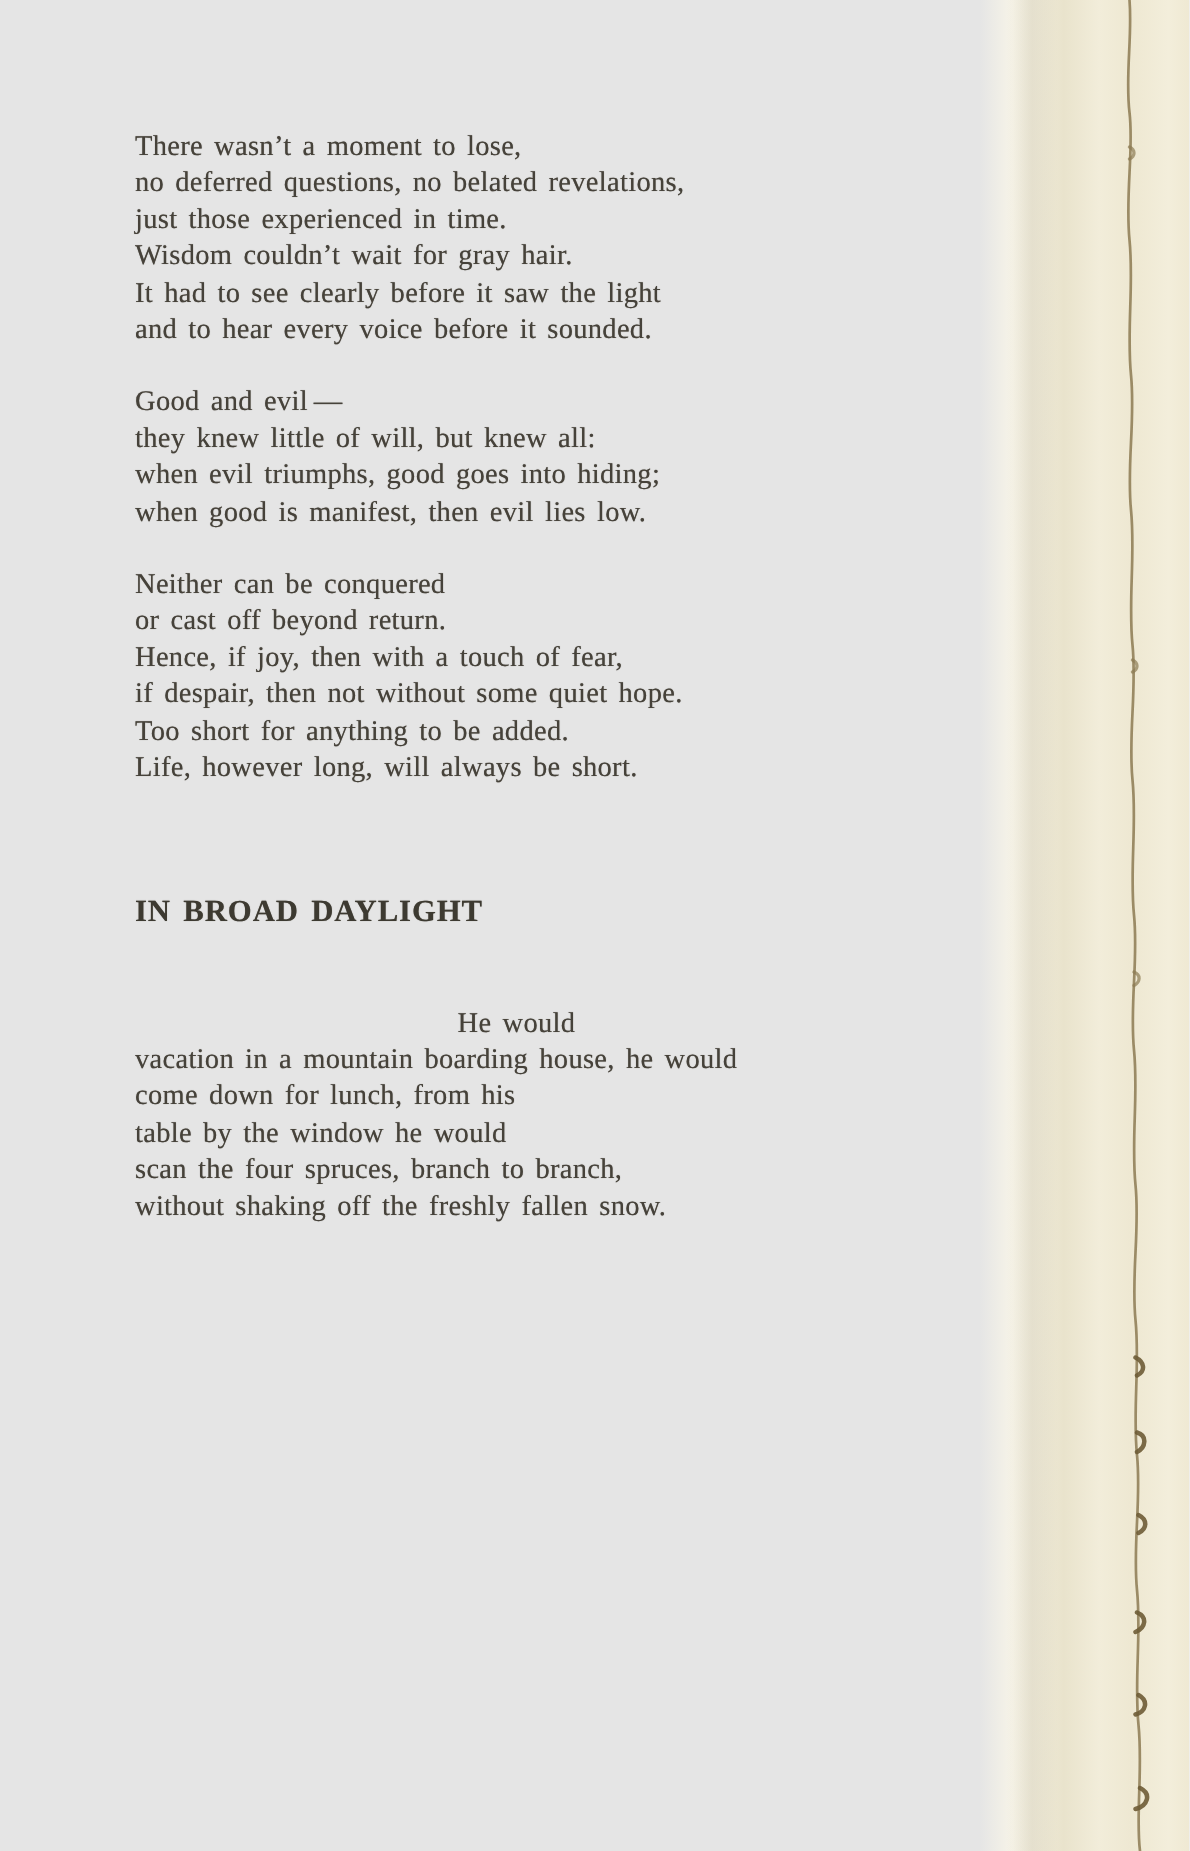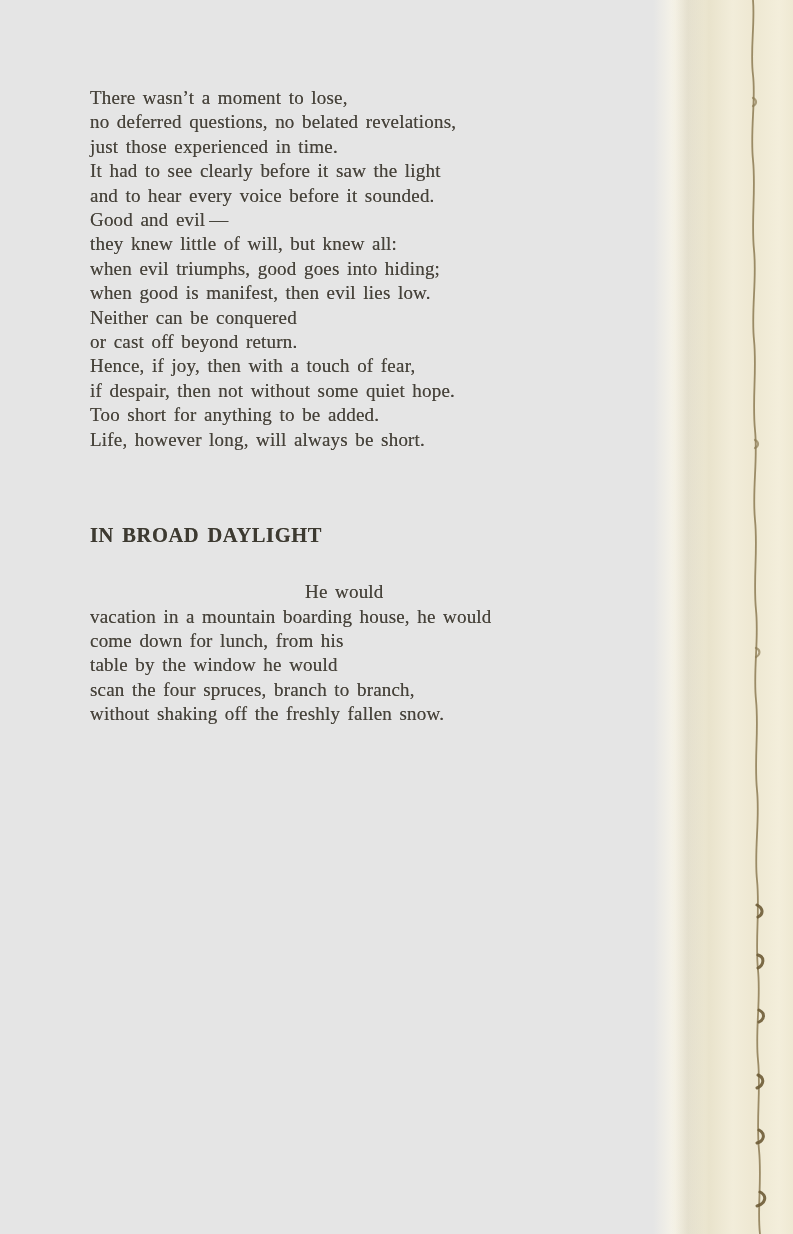--- a/index.html
+++ b/index.html
@@ -55,45 +55,46 @@
     top: 86px;
     width: 560px;
     color: #46423a;
     font-size: 19px;
     line-height: 24.4px;
     letter-spacing: 0.2px;
     word-spacing: 2.5px;
     text-shadow: 0 0 0.5px rgba(62, 57, 46, 0.65);
   }
   .line { white-space: pre; }
-  .stanza + .stanza { }
+  .stanza + .stanza { margin-top: 24px; }
 
   .poem-title {
     margin: 70px 0 0 0;
     font-size: 20.5px;
     line-height: 26px;
     font-weight: bold;
     letter-spacing: 0.6px;
     color: #3d3a31;
   }
 
-  .opening-stanza { margin-top: 32px; }
+  .opening-stanza { margin-top: 50px; }
   .indent-first { padding-left: 215px; }
 </style>
 </head>
 <body>
 
 <div class="page">
 
   <div class="content">
 
     <div class="stanza">
       <div class="line">There wasn’t a moment to lose,</div>
       <div class="line">no deferred questions, no belated revelations,</div>
       <div class="line">just those experienced in time.</div>
+      <div class="line">Wisdom couldn’t wait for gray hair.</div>
       <div class="line">It had to see clearly before it saw the light</div>
       <div class="line">and to hear every voice before it sounded.</div>
     </div>
 
     <div class="stanza">
       <div class="line">Good and evil —</div>
       <div class="line">they knew little of will, but knew all:</div>
       <div class="line">when evil triumphs, good goes into hiding;</div>
       <div class="line">when good is manifest, then evil lies low.</div>
     </div>

